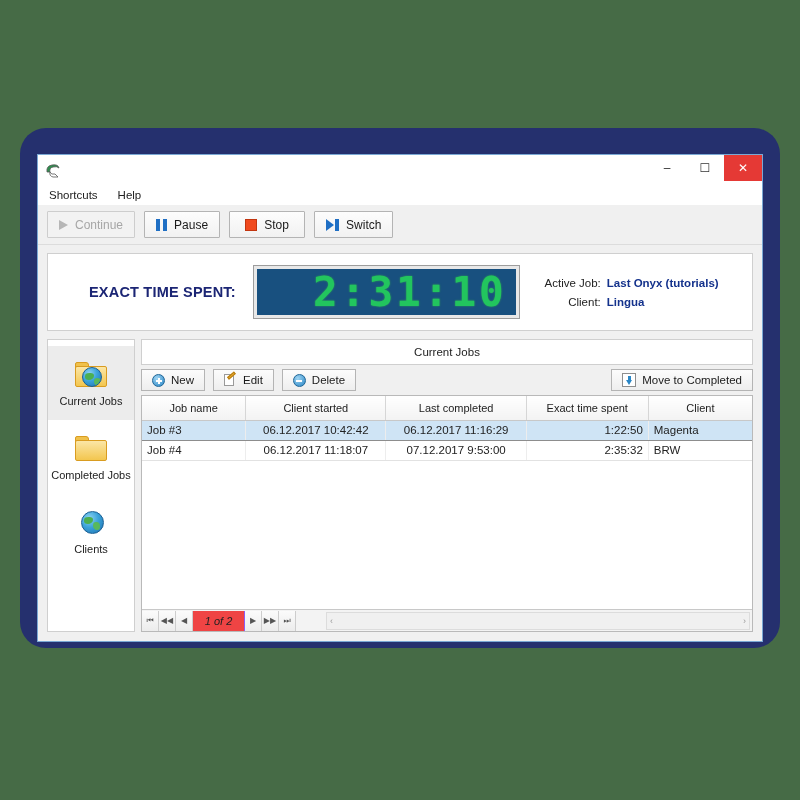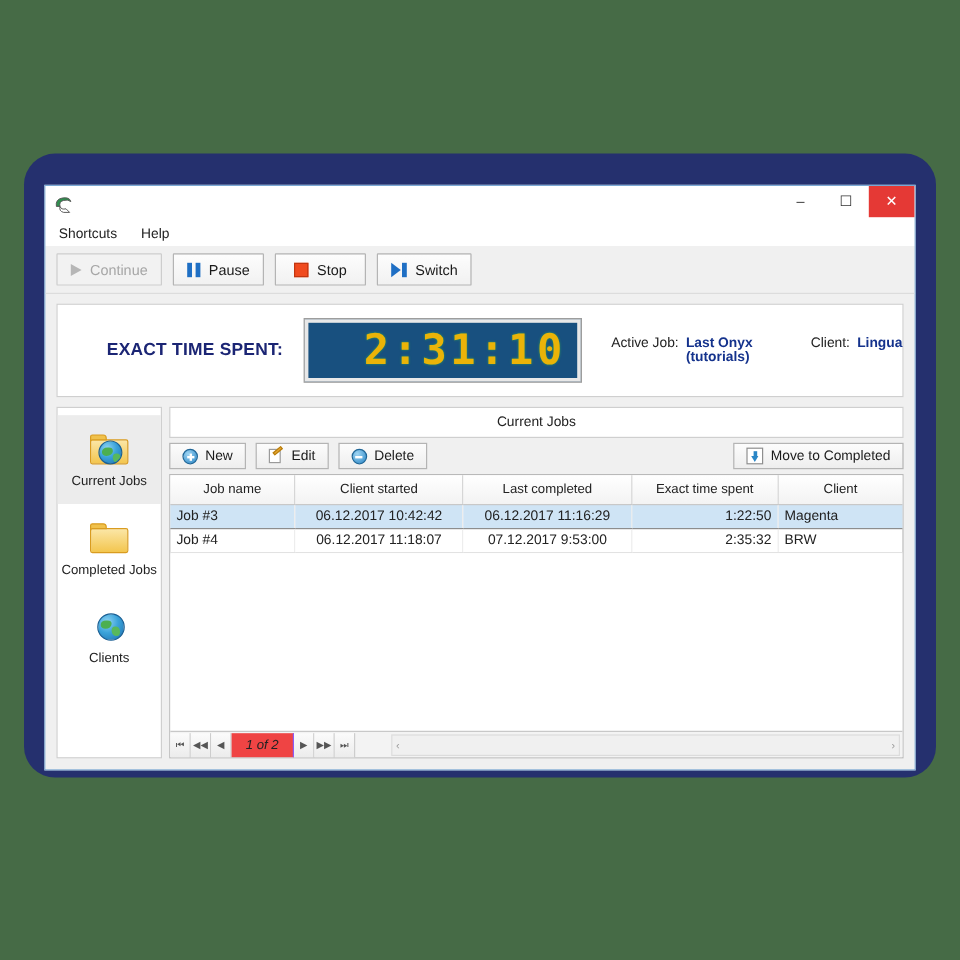--- a/index.html
+++ b/index.html
@@ -147,31 +147,31 @@
     border: 3px solid #e8e8e8;
     outline: 1px solid #9d9d9d;
     display: flex;
     align-items: center;
     justify-content: flex-end;
     padding-right: 9px;
     overflow: hidden;
   }
   #led-text {
     font-family: "DejaVu Sans Mono", monospace;
-    font-size: 35px;
+    font-size: 41px;
     font-weight: bold;
-    color: #eab308;
+    color: #22c55e;
     letter-spacing: 3px;
     line-height: 1;
     text-shadow: 0 0 2px rgba(62,201,62,.7);
   }
   #job-info {
     margin-left: 24px;
     display: flex;
-    flex-direction: row;
+    flex-direction: column;
     gap: 7px;
     font-size: 11.5px;
   }
   .ji-row { display: flex; gap: 6px; align-items: baseline; }
   .ji-label { color: #222; }
   .ji-value { color: #14328c; font-weight: bold; }
   .ji-row.job .ji-label { min-width: 58px; text-align: right; }
   .ji-row.client .ji-label { min-width: 58px; text-align: right; }
 
   

